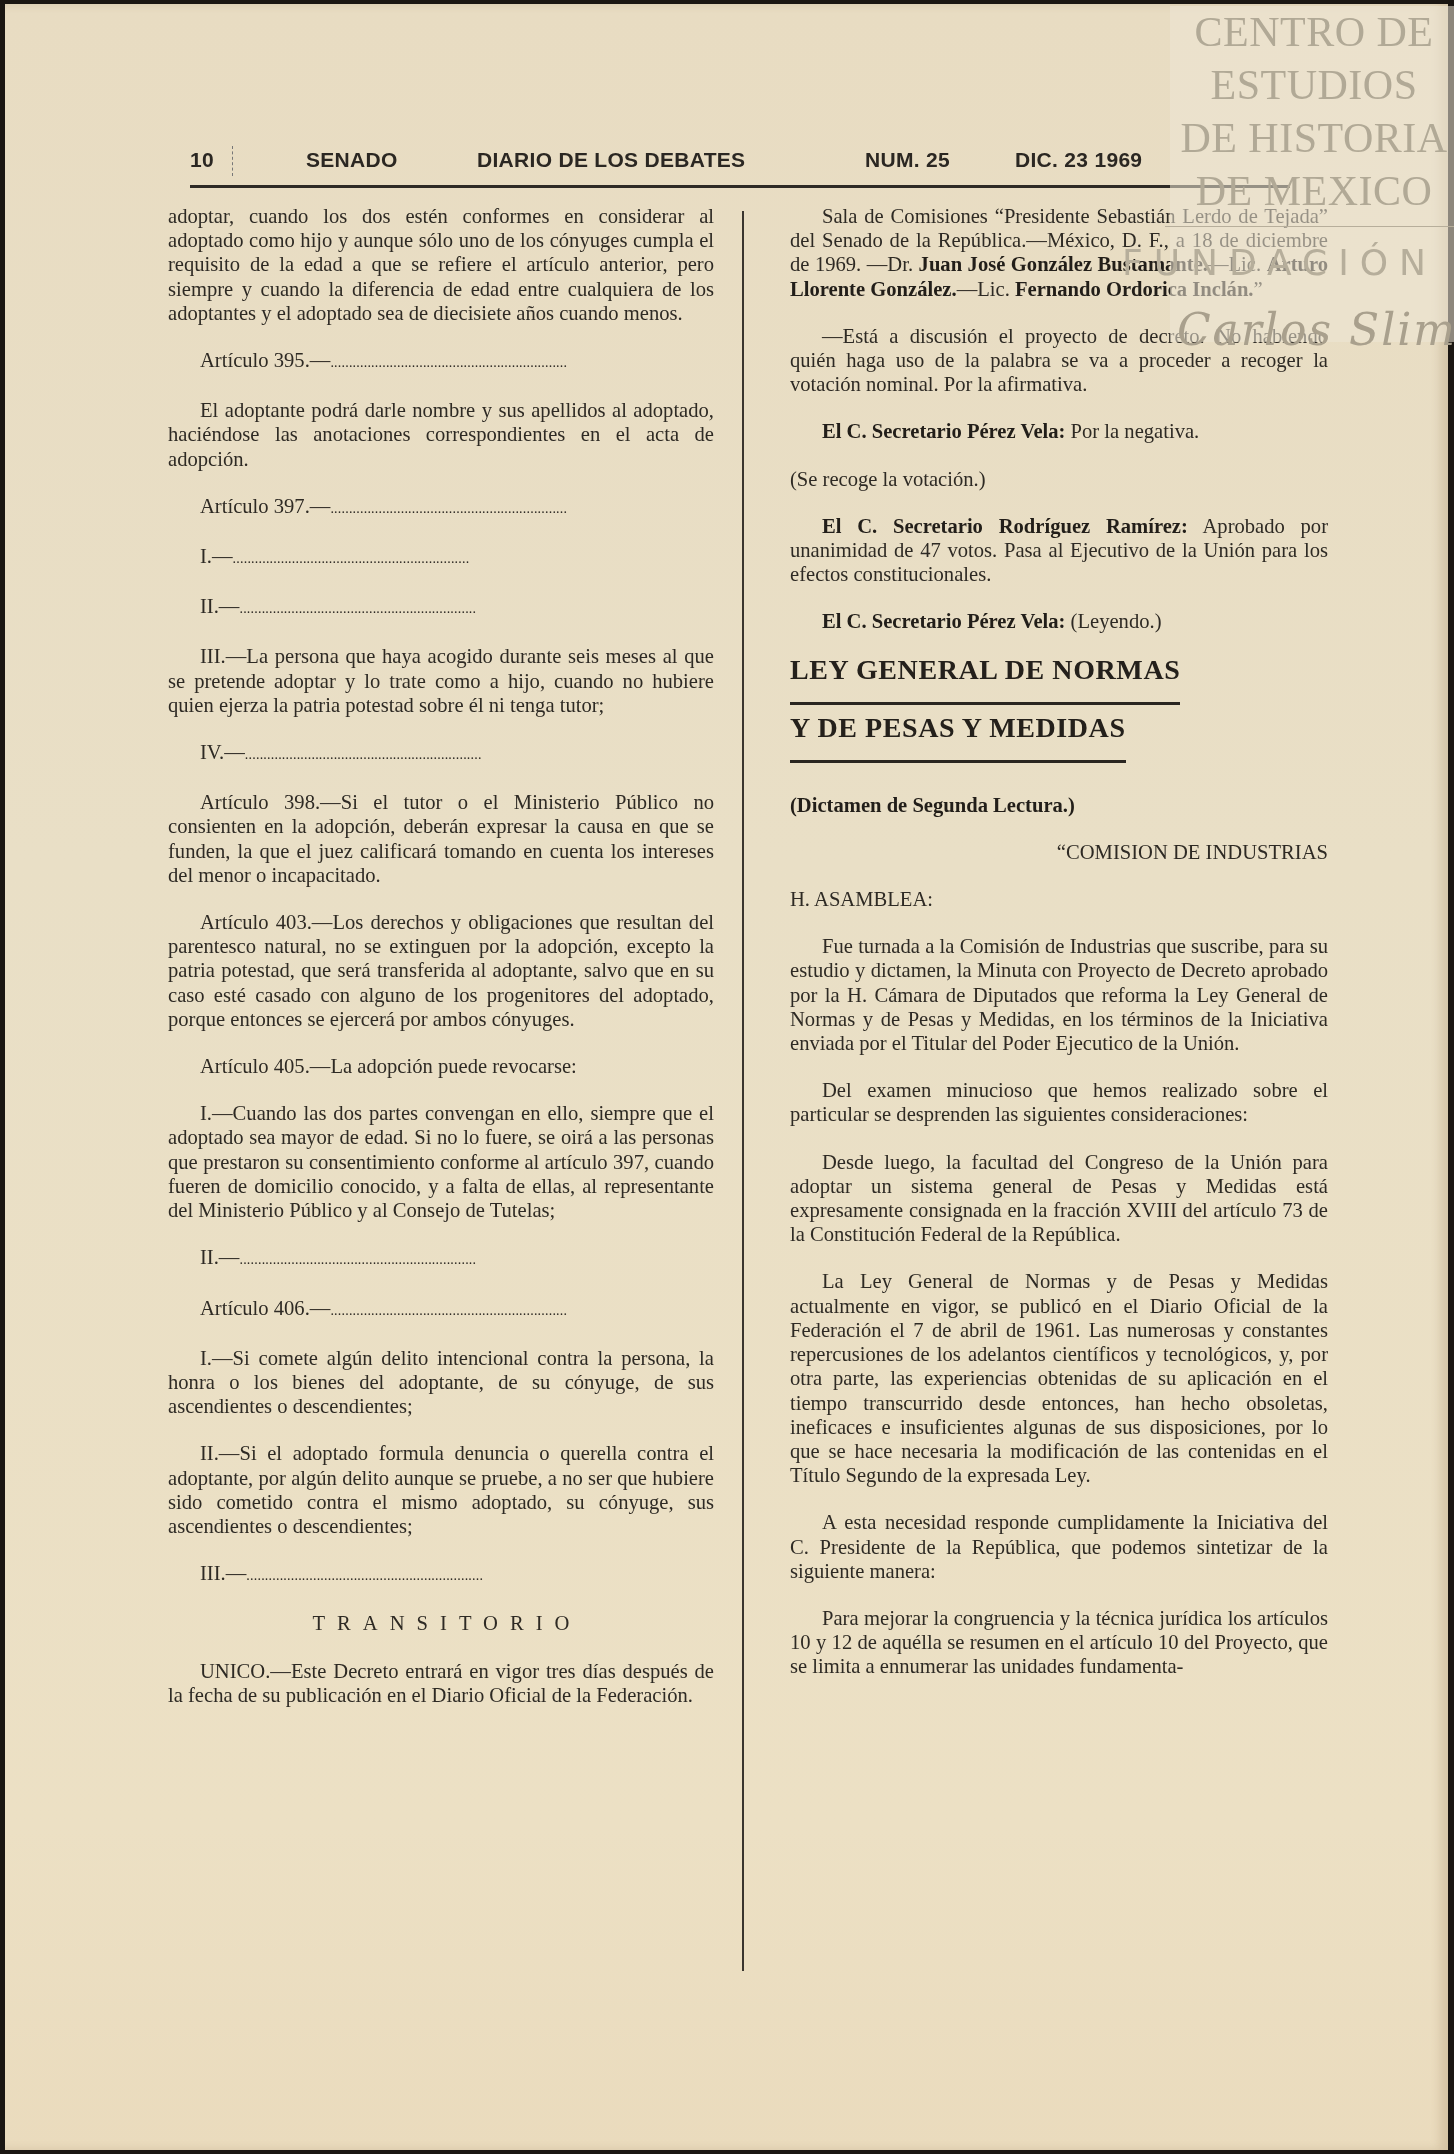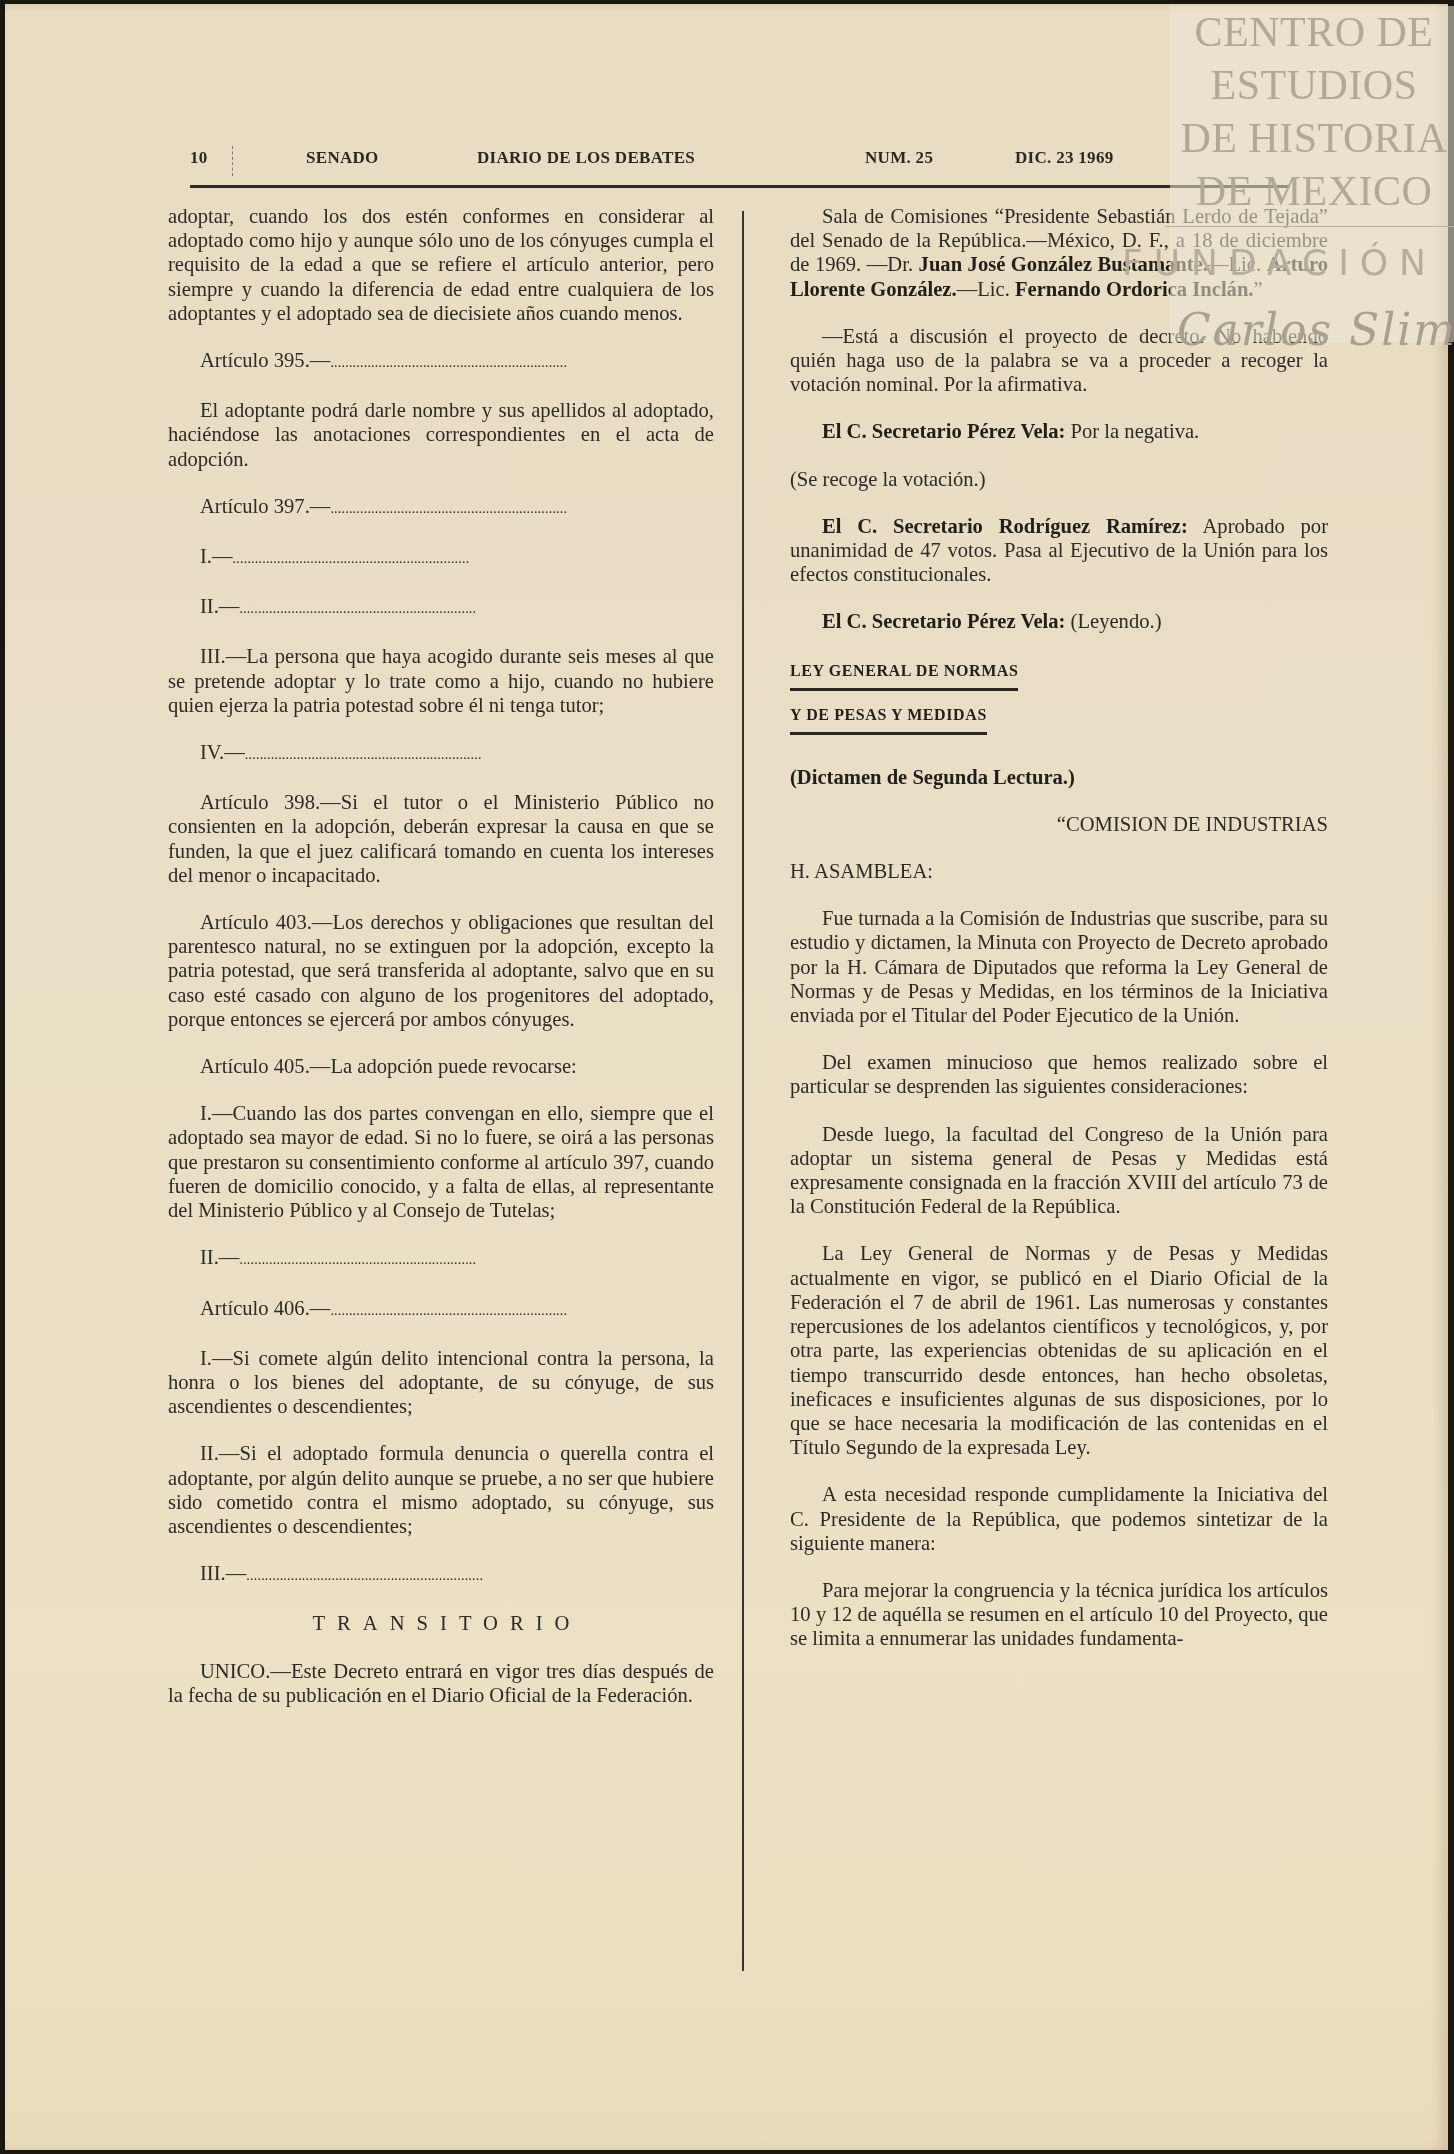--- a/index.html
+++ b/index.html
@@ -9,21 +9,21 @@
     font-family:"Liberation Serif", "DejaVu Serif", serif;
     color:#2a2620;
   }
   .page {
     position:absolute; left:5px; top:4px; width:1443px; height:2146px;
     background:linear-gradient(180deg,#e8dcc2 0%,#e9dfc6 40%,#ece0c4 85%,#eadbbd 100%);
     box-shadow: inset -8px 0 10px rgba(120,90,50,0.18);
   }
   .header {
     position:absolute; left:185px; top:144px; width:1110px; height:28px;
-    font-family:Liberation Serif, serif; font-weight:bold; font-size:17px;
+    font-family:Liberation Sans, sans-serif; font-weight:bold; font-size:21px;
     letter-spacing:0.3px; color:#2b2722;
   }
   .header span { position:absolute; top:0; white-space:nowrap; }
   .h-num { left:0; }
   .h-sep { left:42px; top:-2px !important; width:0; height:30px; border-left:1px dashed #777; }
   .h-senado { left:116px; }
   .h-diario { left:287px; }
   .h-numero { left:675px; }
   .h-fecha { left:825px;text-align:center; }
   .header-rule {
@@ -42,22 +42,22 @@
     border-left:2px solid #3a352e;
   }
   p { margin:0 0 23px 0; text-indent:0; }
   p.ind { text-indent:32px; }
   .blank { text-indent:32px; white-space:nowrap; overflow:hidden; }
   .dots { letter-spacing:0.2px; font-size:14px; }
   .center { text-align:left; }
   .spaced { letter-spacing:12px; text-align:center; margin-left:12px; }
   b { font-weight:bold; color:#221e19; }
   .headline {
-    font-weight:bold; font-size:16px; letter-spacing:0.6px; line-height:26px;
-    display:inline-block; border-bottom:3px solid #2a2620; padding-bottom:4px; margin-bottom:10px;
+    font-weight:bold; font-size:28px; letter-spacing:0.6px; line-height:26px;
+    display:inline-block; border-bottom:3px solid #2a2620; padding-bottom:19px; margin-bottom:10px;
     color:#24201b; text-align:left;
   }
   .hl-block { margin-bottom:20px; text-align:left; }
   .right-al { text-align:right; }
   .watermark {
     position:absolute; left:1165px; top:2px; width:288px; height:336px;
     background:rgba(236,230,214,0.55);
     color:#b1a996; text-align:center;
     font-family:"Liberation Serif", serif;
   }

